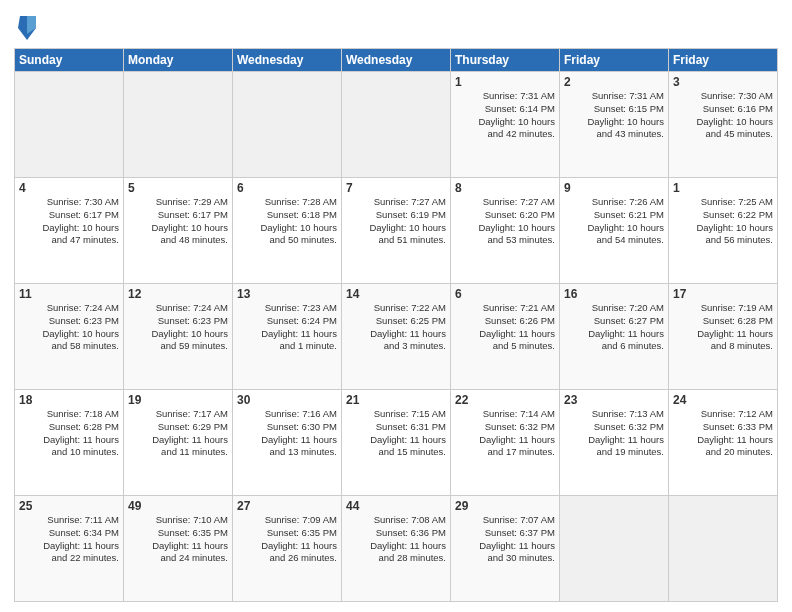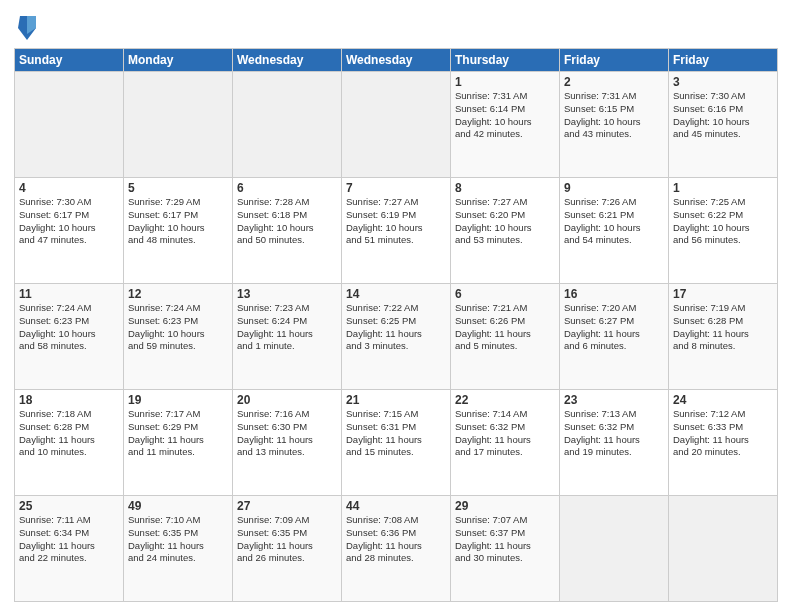--- a/index.html
+++ b/index.html
@@ -89,20 +89,21 @@
       font-size: 12px;
       font-weight: bold;
       color: #333;
       display: block;
       margin-bottom: 1px;
     }
     .day-info {
       font-size: 9.5px;
       color: #333;
       line-height: 1.35;
+      text-align: right;
     }
     .empty-cell {
       background: #f0f0f0 !important;
     }
   </style>
 </head>
 <body>
 
 <div class="page">
   <div class="header">
@@ -216,21 +217,21 @@
         <tr>
           <td>
             <span class="day-number">18</span>
             <div class="day-info">Sunrise: 7:18 AM<br>Sunset: 6:28 PM<br>Daylight: 11 hours<br>and 10 minutes.</div>
           </td>
           <td>
             <span class="day-number">19</span>
             <div class="day-info">Sunrise: 7:17 AM<br>Sunset: 6:29 PM<br>Daylight: 11 hours<br>and 11 minutes.</div>
           </td>
           <td>
-            <span class="day-number">20</span>
+            <span class="day-number">30</span>
             <div class="day-info">Sunrise: 7:16 AM<br>Sunset: 6:30 PM<br>Daylight: 11 hours<br>and 13 minutes.</div>
           </td>
           <td>
             <span class="day-number">21</span>
             <div class="day-info">Sunrise: 7:15 AM<br>Sunset: 6:31 PM<br>Daylight: 11 hours<br>and 15 minutes.</div>
           </td>
           <td>
             <span class="day-number">22</span>
             <div class="day-info">Sunrise: 7:14 AM<br>Sunset: 6:32 PM<br>Daylight: 11 hours<br>and 17 minutes.</div>
           </td>

